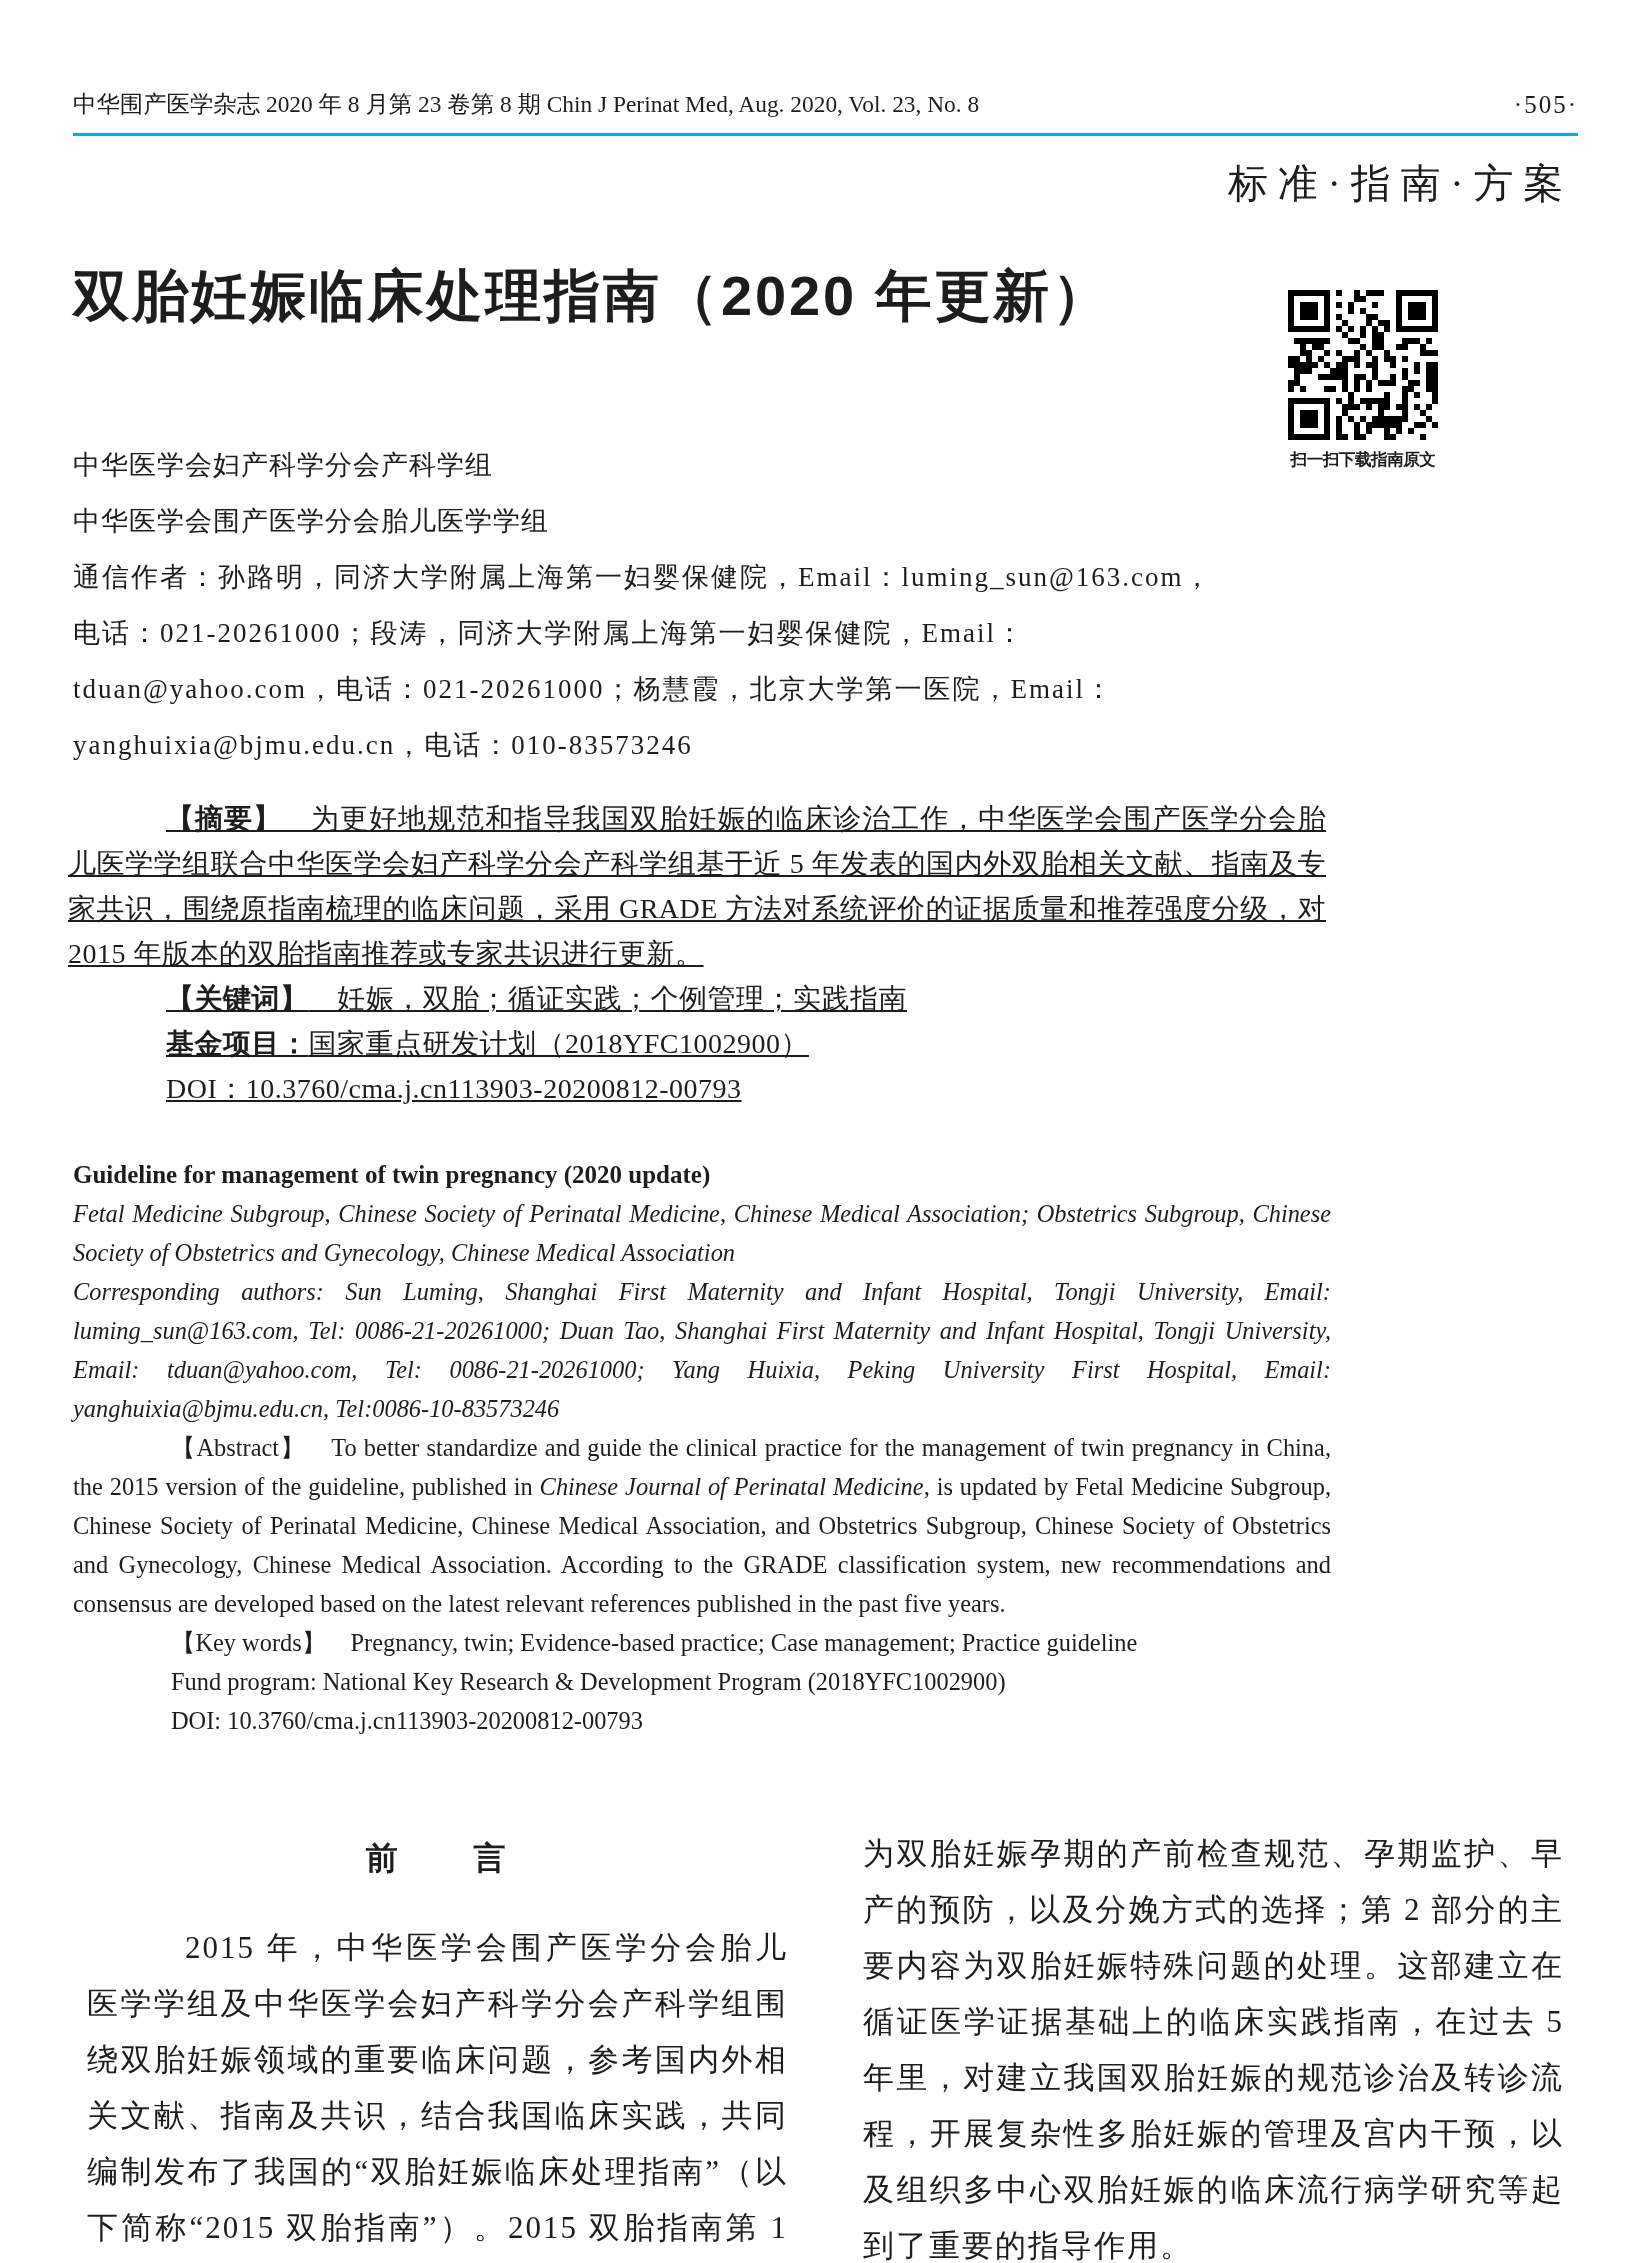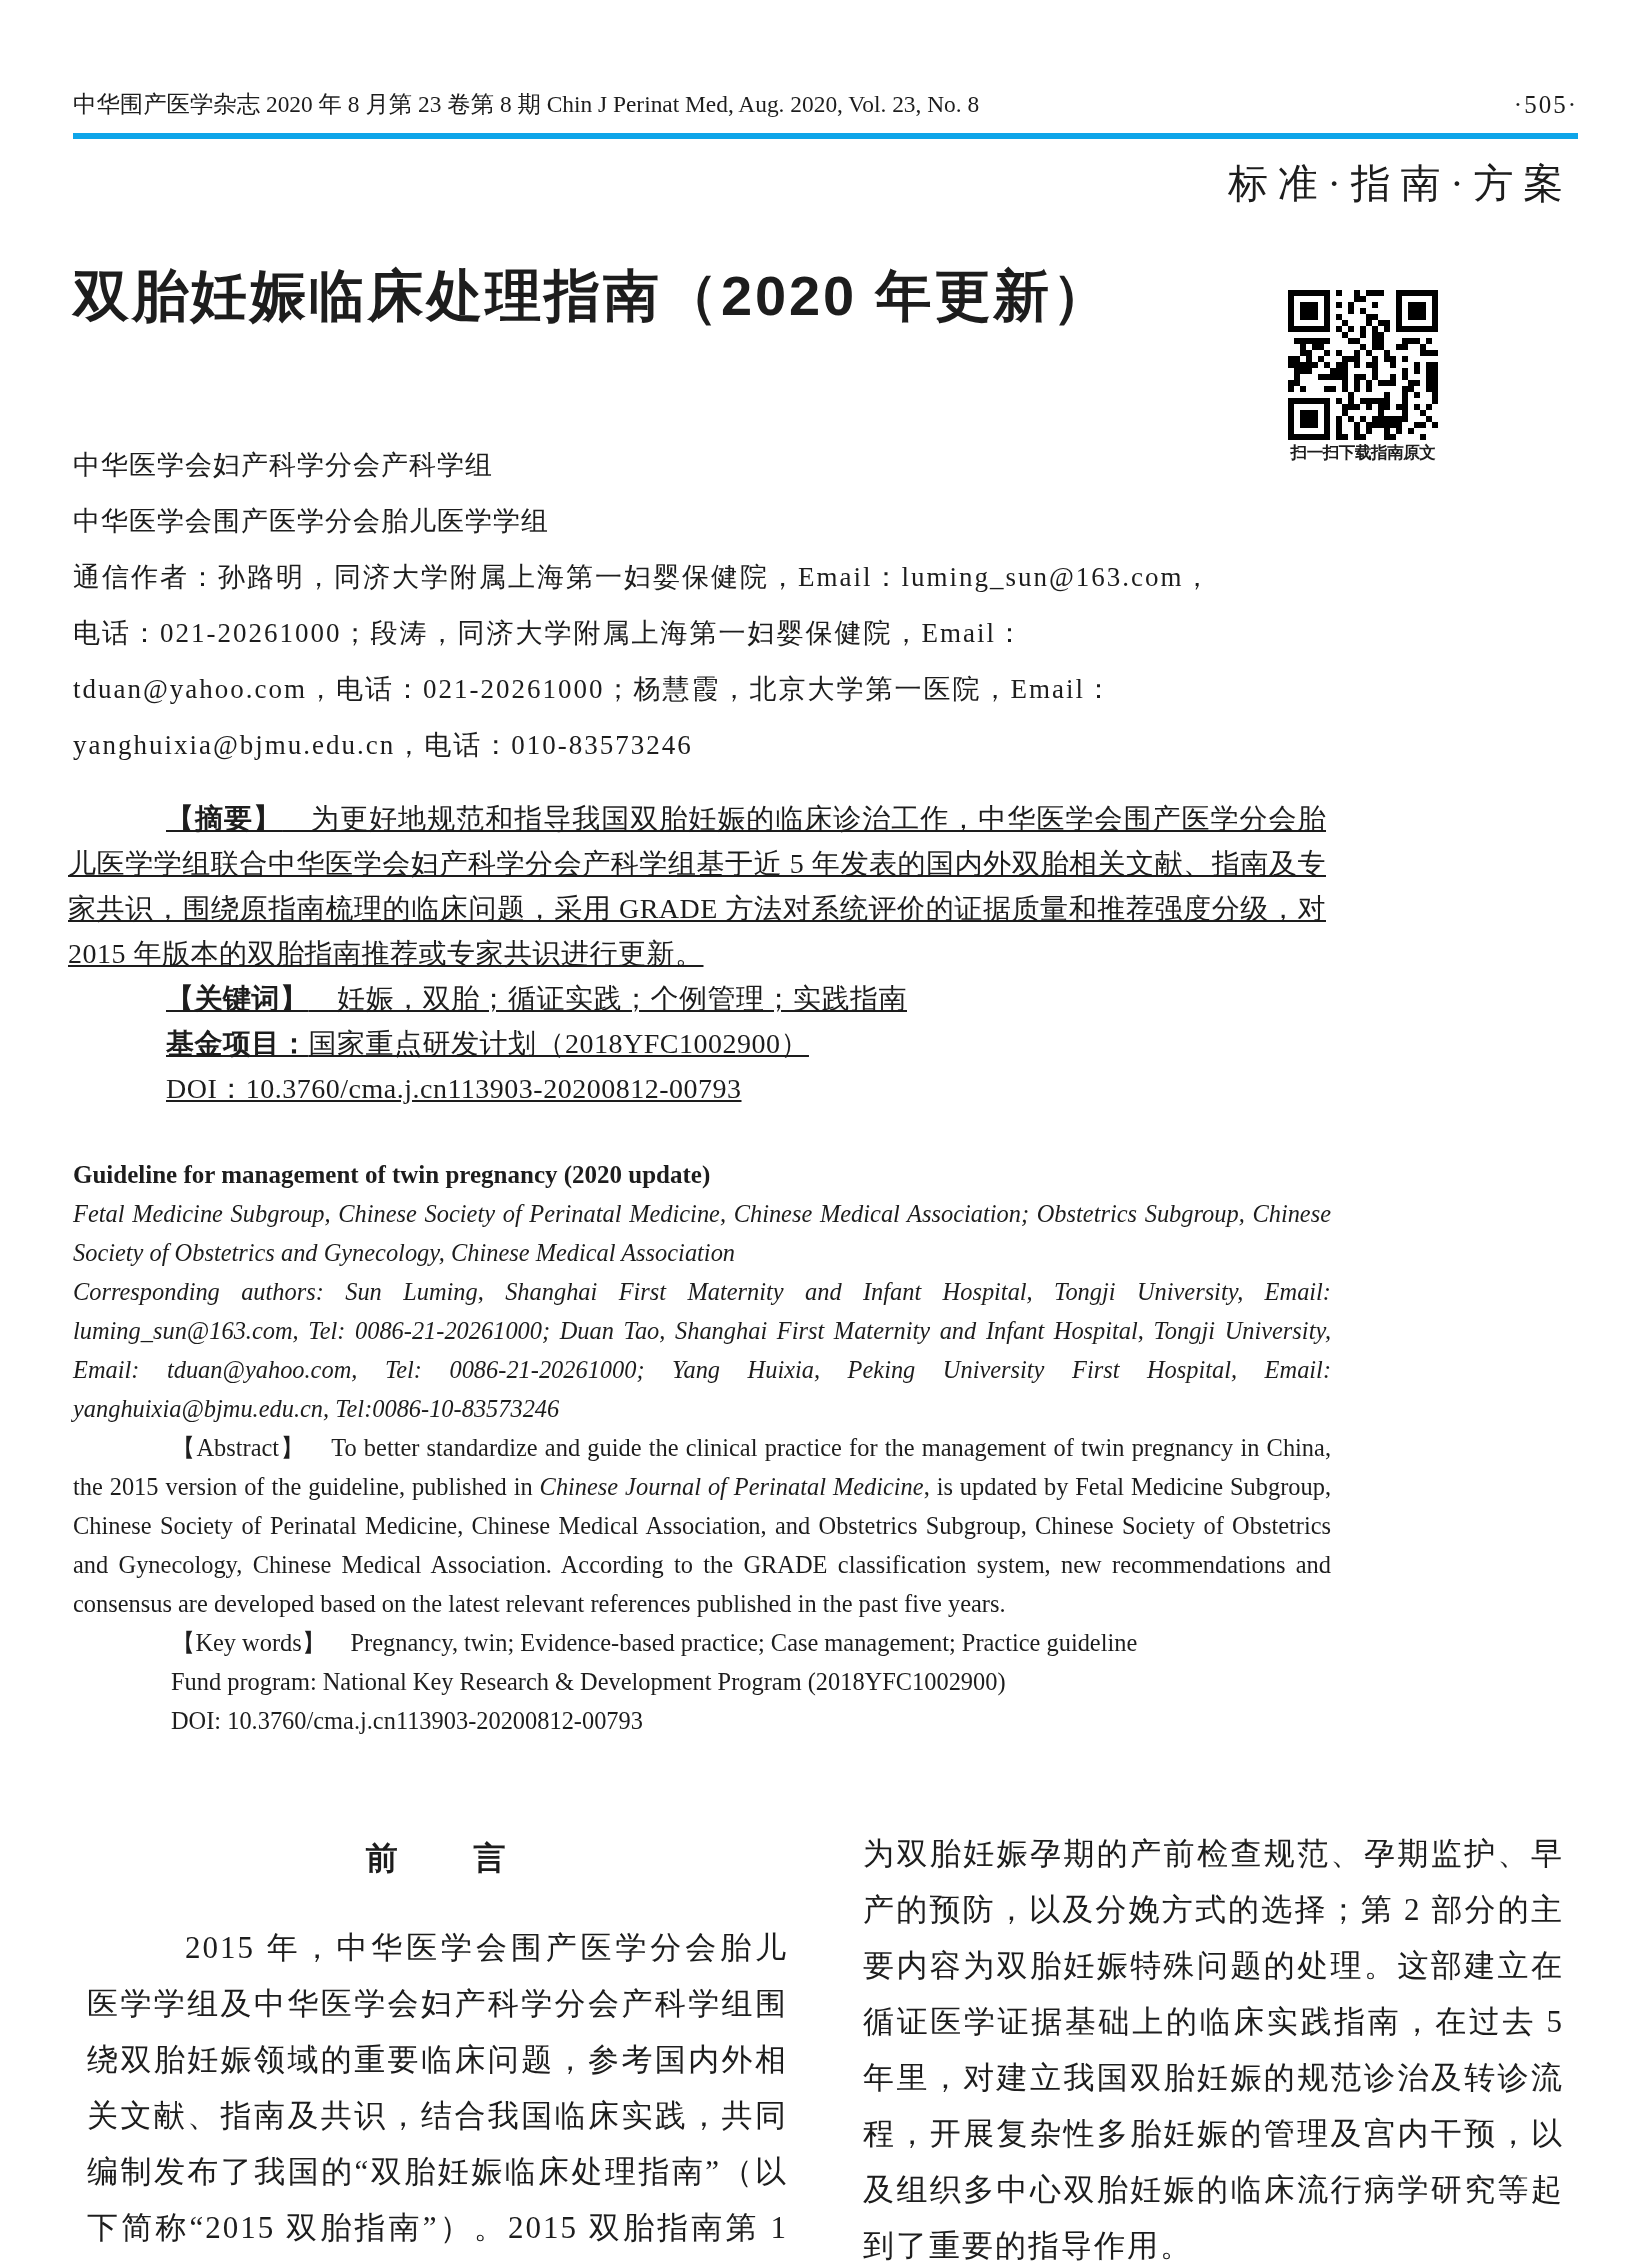--- a/index.html
+++ b/index.html
@@ -10,42 +10,42 @@
     background:#ffffff;
     color:#1d1d1d;
     font-family:"Liberation Serif","DejaVu Serif",serif;
     overflow:hidden;
   }
   
   .runhead{
     position:absolute;left:73px;top:90px;width:1505px;
     display:flex;justify-content:space-between;align-items:flex-end;
     font-size:23.4px;line-height:29px;
-    border-bottom:6px solid #0ea5e9;
+    border-bottom:3px solid #0ea5e9;
     padding-bottom:13.7px;
   }
   .runhead .pageno{font-size:25px;letter-spacing:2px;}
   
   .section-label{
     position:absolute;right:76px;top:156px;
     font-size:40px;letter-spacing:9.8px;
     font-weight:500;
   }
   
   .art-title{
     position:absolute;left:73px;top:259px;width:1170px;
     font-family:"Liberation Sans","DejaVu Sans",sans-serif;
     font-weight:bold;font-size:56px;letter-spacing:2.9px;
     margin:0;
   }
   
   .qr-wrap{position:absolute;left:1288px;top:290px;width:150px;text-align:center;}
   .qr-wrap svg{display:block;width:150px;height:150px;}
   .qr-caption{
-    margin-top:2px;
+    margin-top:9px;
     font-family:"Liberation Sans","DejaVu Sans",sans-serif;
     font-weight:bold;font-size:16.6px;letter-spacing:-0.5px;white-space:nowrap;
   }
   
   .affil{position:absolute;left:73px;top:437px;width:1268px;}
   .affil p{margin:0;font-size:27px;line-height:56px;letter-spacing:1px;}
   .affil p.kaiti{letter-spacing:2px;}
   
   .abstract-cn{position:absolute;left:68px;top:796px;width:1258px;}
   .abstract-cn p{margin:0;font-size:28px;line-height:45px;text-align:justify;letter-spacing:0.5px;text-decoration:underline;}

